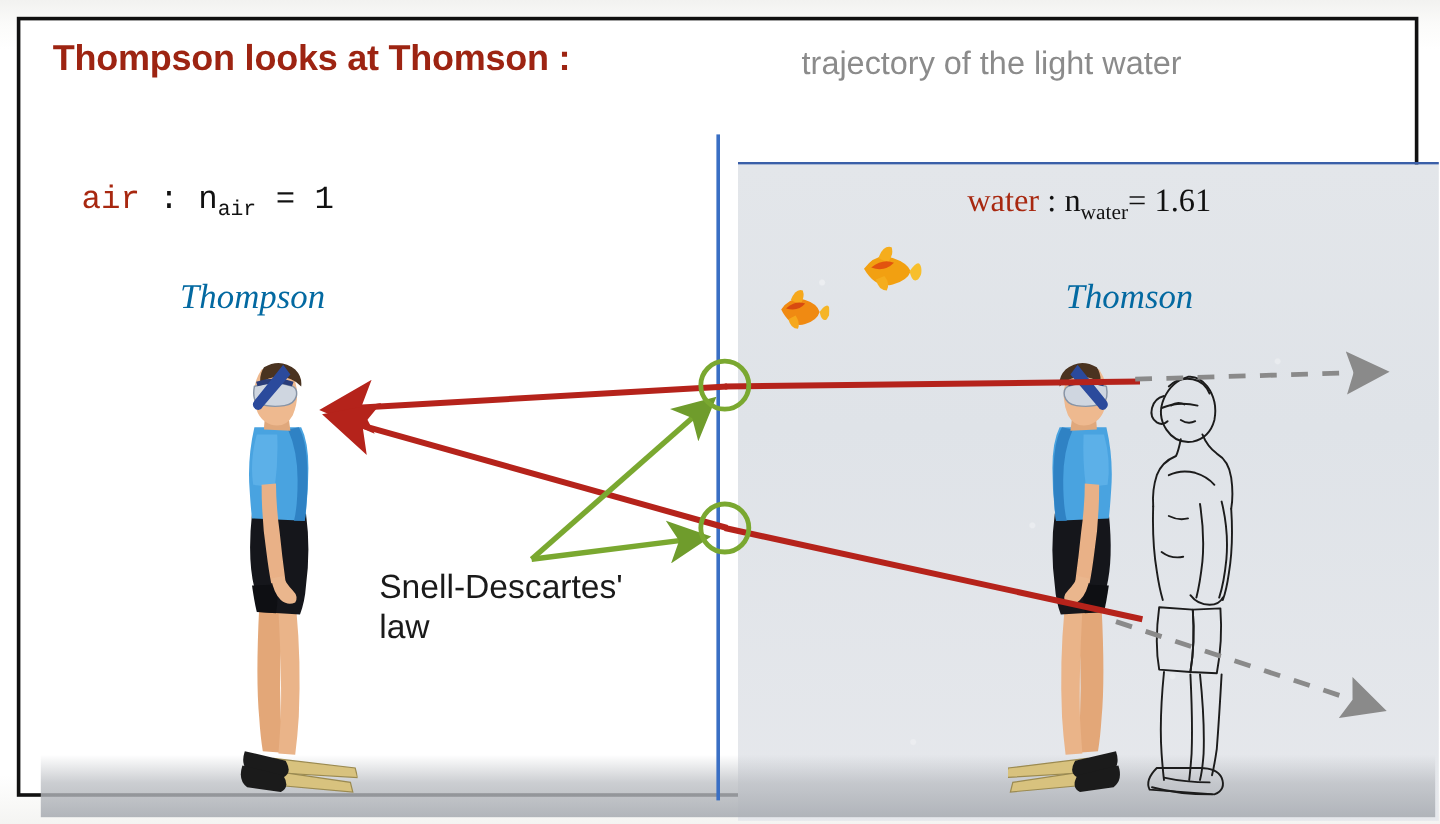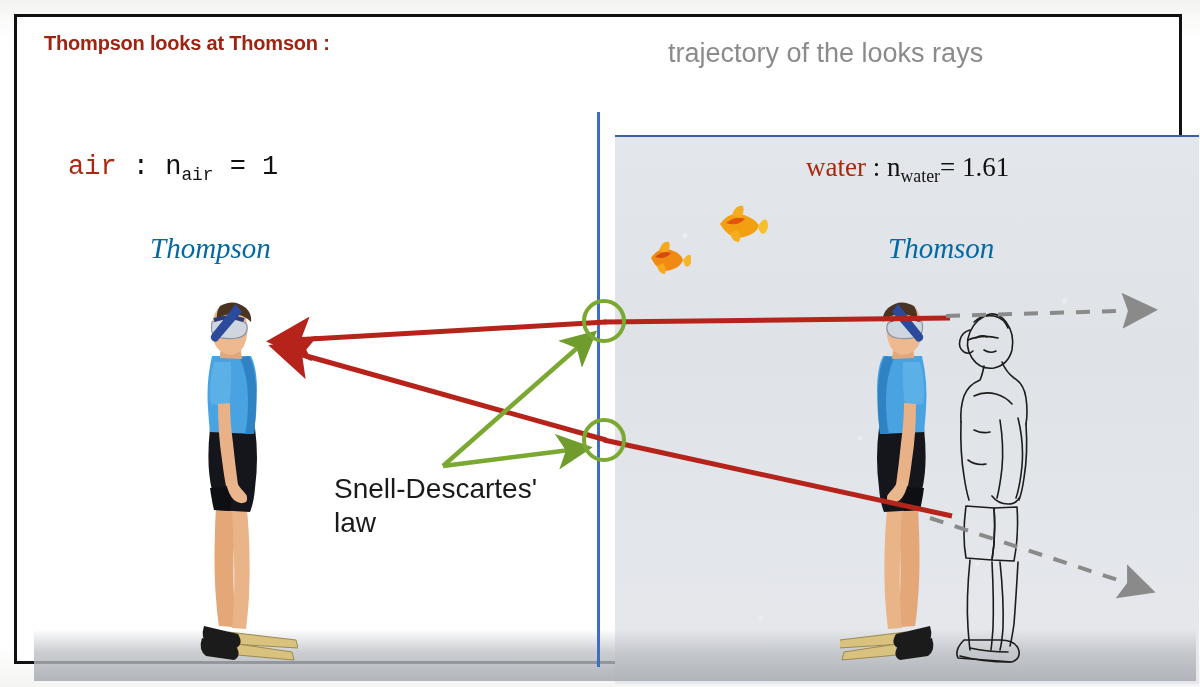--- a/index.html
+++ b/index.html
@@ -61,21 +61,21 @@
   
   .ground{
     position:absolute;
     left:17px; top:612px; width:1162px; height:52px;
     background:linear-gradient(180deg, rgba(190,192,196,0) 0%, rgba(186,189,194,.75) 45%, rgba(170,174,180,.9) 100%);
   }
 
   
   .title{
     position:absolute; left:44px; top:32px;
-    font-size:20px; font-weight:bold; color:#9d2412;
+    font-size:30px; font-weight:bold; color:#9d2412;
     letter-spacing:-.2px; white-space:nowrap;
   }
   .subtitle{
     position:absolute; left:668px; top:38px;
     font-size:27px; color:#8b8b8b; white-space:nowrap;
   }
   .medium-label{
     position:absolute;
     font-family:"Liberation Serif", serif;
     font-size:27px; color:#111; white-space:nowrap;
@@ -91,21 +91,20 @@
     font-style:italic; font-size:29px; color:#0369a1;
     white-space:nowrap;
   }
   .name-thompson{left:150px; top:232px;}
   .name-thomson{left:888px; top:232px;}
 
   .snell-label{
     position:absolute; left:316px; top:472px;
     font-size:28px; color:#1a1a1a; line-height:1.20;
     white-space:pre-line;
-    margin-left:18px;
   }
 
   
   .rays{position:absolute; left:0; top:0; width:1200px; height:687px; pointer-events:none;}
 
   
   .figure{position:absolute;}
   .fig-left{left:188px; top:300px; width:110px; height:366px;}
   .fig-right{left:840px; top:300px; width:106px; height:366px;}
   .fig-virtual{left:930px; top:300px; width:112px; height:368px;}
@@ -126,21 +125,21 @@
     <div class="water">
       <div class="water-speck"></div>
     </div>
 
     <div class="ground"></div>
   </div>
 
   <div class="interface-line"></div>
 
   <div class="title">Thompson looks at Thomson :</div>
-  <div class="subtitle">trajectory of the looks rays</div>
+  <div class="subtitle">trajectory of the light water</div>
 
   <div class="medium-label air-label">
     <span class="mname">air</span><span> : </span><span>n</span><sub>air</sub><span> = </span><span>1</span>
   </div>
 
   <div class="medium-label water-label">
     <span class="mname">water</span><span> : </span><span>n</span><sub>water</sub><span>= </span><span>1.61</span>
   </div>
 
   <div class="person-name name-thompson">Thompson</div>

